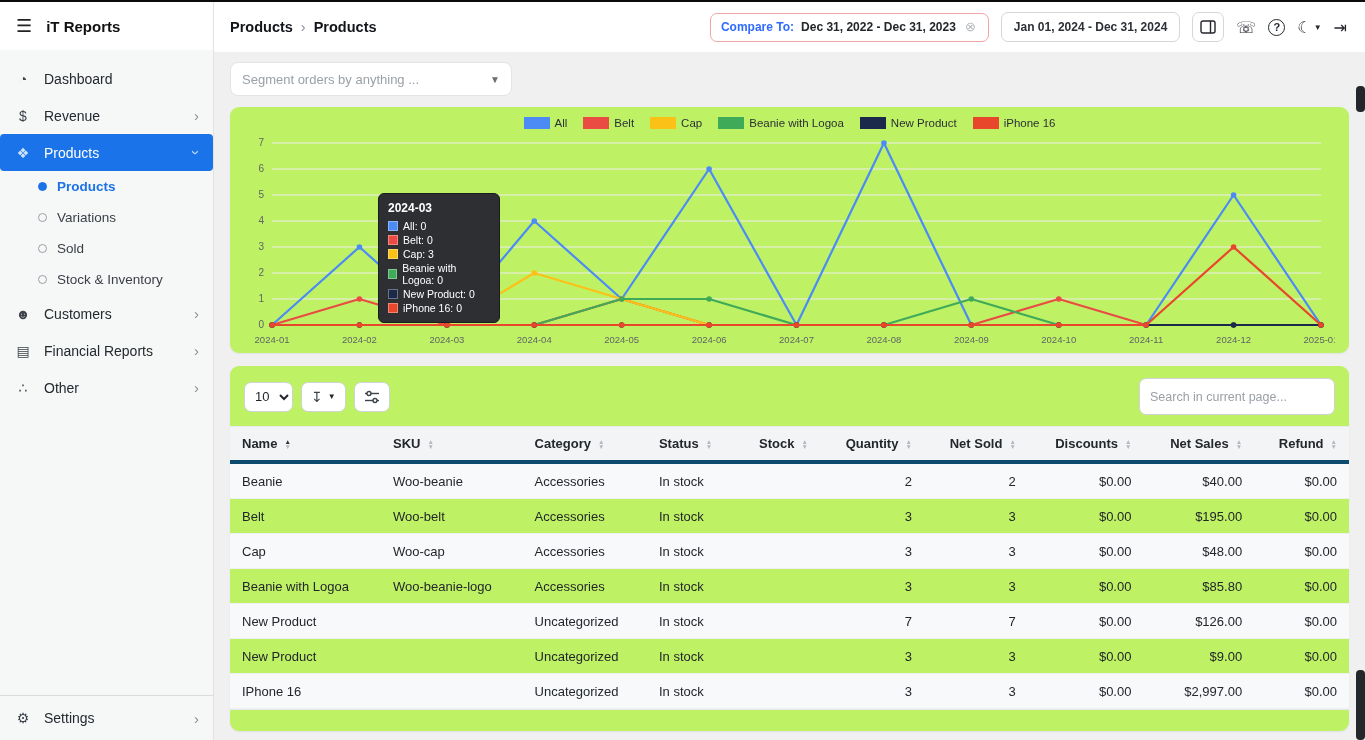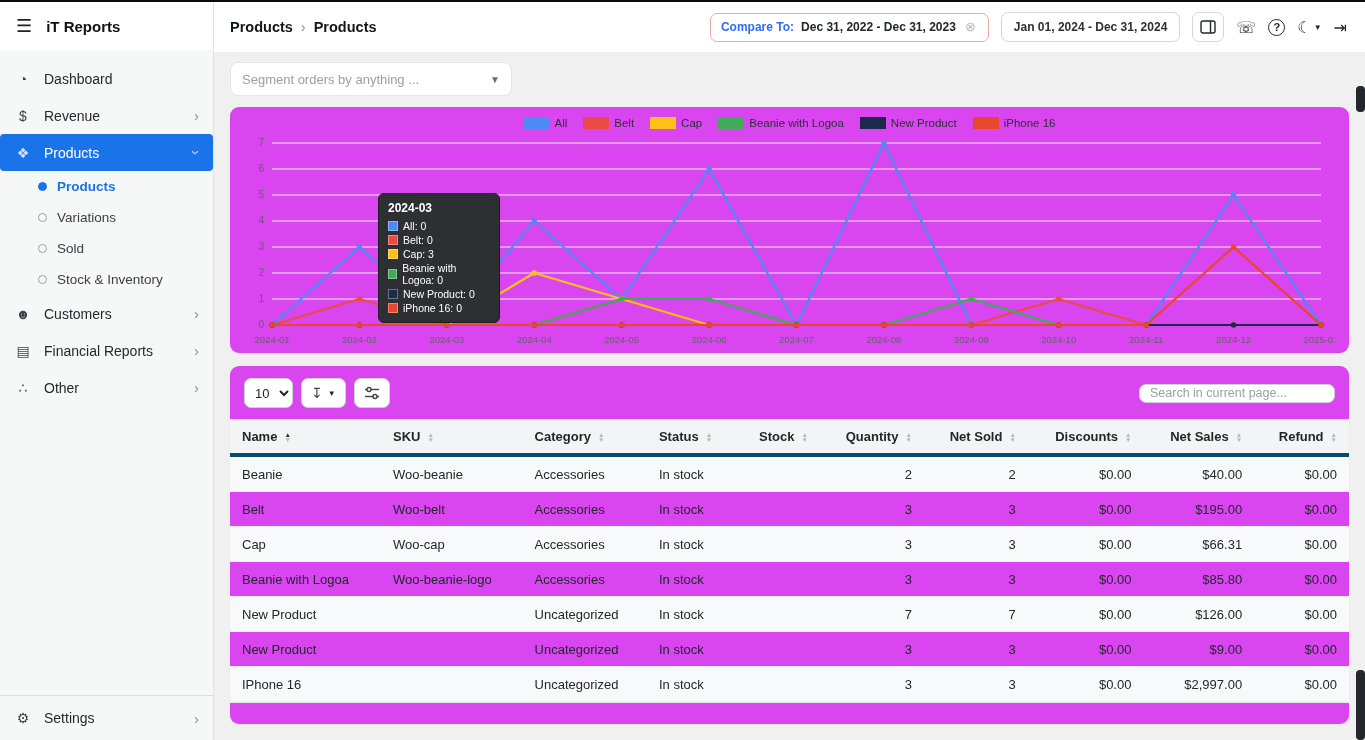--- a/index.html
+++ b/index.html
@@ -43,38 +43,38 @@
   .help-icon { width:17px; height:17px; border:1.5px solid #23262b; border-radius:50%; font-size:11px; font-weight:700; display:flex; align-items:center; justify-content:center; cursor:pointer; }
   .moon-wrap { display:flex; align-items:center; gap:2px; cursor:pointer; }
   .tiny-caret { font-size:8px; color:#23262b; }
 
   
   .content { flex:1; padding:10px 16px 0; overflow:hidden; }
   .segment-box { width:282px; height:34px; background:#fff; border:1px solid #e3e4e6; border-radius:8px; display:flex; align-items:center; justify-content:space-between; padding:0 11px; cursor:pointer; margin-bottom:11px; }
   .segment-placeholder { color:#9aa0a6; font-size:13px; }
   .seg-caret { color:#6b7076; font-size:10px; }
 
-  .card { background:#d946ef; border-radius:9px; box-shadow:0 1px 2px rgba(16,24,40,.06); }
+  .card { background:#bef264; border-radius:9px; box-shadow:0 1px 2px rgba(16,24,40,.06); }
   .chart-card { padding:8px 14px 4px; margin-bottom:13px; position:relative; }
   .legend { display:flex; justify-content:center; align-items:center; gap:16px; margin:2px 0 6px; }
   .legend-item { display:flex; align-items:center; gap:5px; font-size:11.5px; color:#2c3036; cursor:pointer; }
   .legend-swatch { width:26px; height:12px; display:inline-block; }
   .chart-svg { display:block; width:100%; height:214px; }
 
   .chart-tooltip { position:absolute; left:148px; top:86px; width:122px; background:#2d2f33; border:1px solid #1b1c1f; border-radius:6px; padding:7px 9px 8px; color:#fff; z-index:5; }
   .chart-tooltip .tt-title { font-size:12px; font-weight:700; margin-bottom:5px; }
   .tt-row { display:flex; align-items:center; gap:5px; font-size:10.5px; margin-top:2px; }
   .tt-sq { width:10px; height:10px; display:inline-block; border:1px solid rgba(255,255,255,.35); }
 
   
   .table-card { padding-top:12px; }
   .table-toolbar { display:flex; align-items:center; gap:8px; padding:0 14px 11px; }
   .page-size { height:30px; border:1px solid #cfd2d6; border-radius:7px; background:#fff; font-size:13px; padding:0 6px; font-family:"Liberation Sans",sans-serif; color:#23262b; }
   .tool-btn { height:30px; border:1px solid #cfd2d6; border-radius:7px; background:#fff; display:flex; align-items:center; gap:5px; padding:0 9px; cursor:pointer; color:#3c434a; font-size:14px; }
-  .search-input { margin-left:auto; width:196px; height:19px; border:1px solid #cfd2d6; border-radius:7px; padding:0 10px; font-size:12.5px; font-family:"Liberation Sans",sans-serif; color:#23262b; }
+  .search-input { margin-left:auto; width:196px; height:37px; border:1px solid #cfd2d6; border-radius:7px; padding:0 10px; font-size:12.5px; font-family:"Liberation Sans",sans-serif; color:#23262b; }
   .search-input::placeholder { color:#9aa0a6; }
 
   table { width:100%; border-collapse:collapse; font-size:13px; }
   thead th { background:#f3f4f6; font-weight:700; color:#23262b; padding:9px 12px; border-top:1px solid #e7e9ec; border-bottom:4px solid #0c4a6e; white-space:nowrap; cursor:pointer; }
   .th-wrap { display:inline-flex; align-items:center; gap:7px; }
   .sort { display:inline-flex; flex-direction:column; line-height:5px; }
   .sort i { font-style:normal; font-size:6.5px; color:#b4b9c0; }
   .sort i.on { color:#2c3036; }
   tbody td { padding:9.5px 12px; border-bottom:1px solid #eef0f3; color:#23262b; white-space:nowrap; }
   tbody tr:nth-child(odd) { background:#f8f9fb; }
@@ -486,21 +486,21 @@
               </tr>
               <tr>
                 <td style="text-align: left;">Cap</td>
                 <td style="text-align: left;">Woo-cap</td>
                 <td style="text-align: left;">Accessories</td>
                 <td style="text-align: left;">In stock</td>
                 <td style="text-align: right;"></td>
                 <td style="text-align: right;">3</td>
                 <td style="text-align: right;">3</td>
                 <td style="text-align: right;">$0.00</td>
-                <td style="text-align: right;">$66.31</td>
+                <td style="text-align: right;">$48.00</td>
                 <td style="text-align: right;">$0.00</td>
               </tr>
               <tr>
                 <td style="text-align: left;">Beanie with Logoa</td>
                 <td style="text-align: left;">Woo-beanie-logo</td>
                 <td style="text-align: left;">Accessories</td>
                 <td style="text-align: left;">In stock</td>
                 <td style="text-align: right;"></td>
                 <td style="text-align: right;">3</td>
                 <td style="text-align: right;">3</td>

